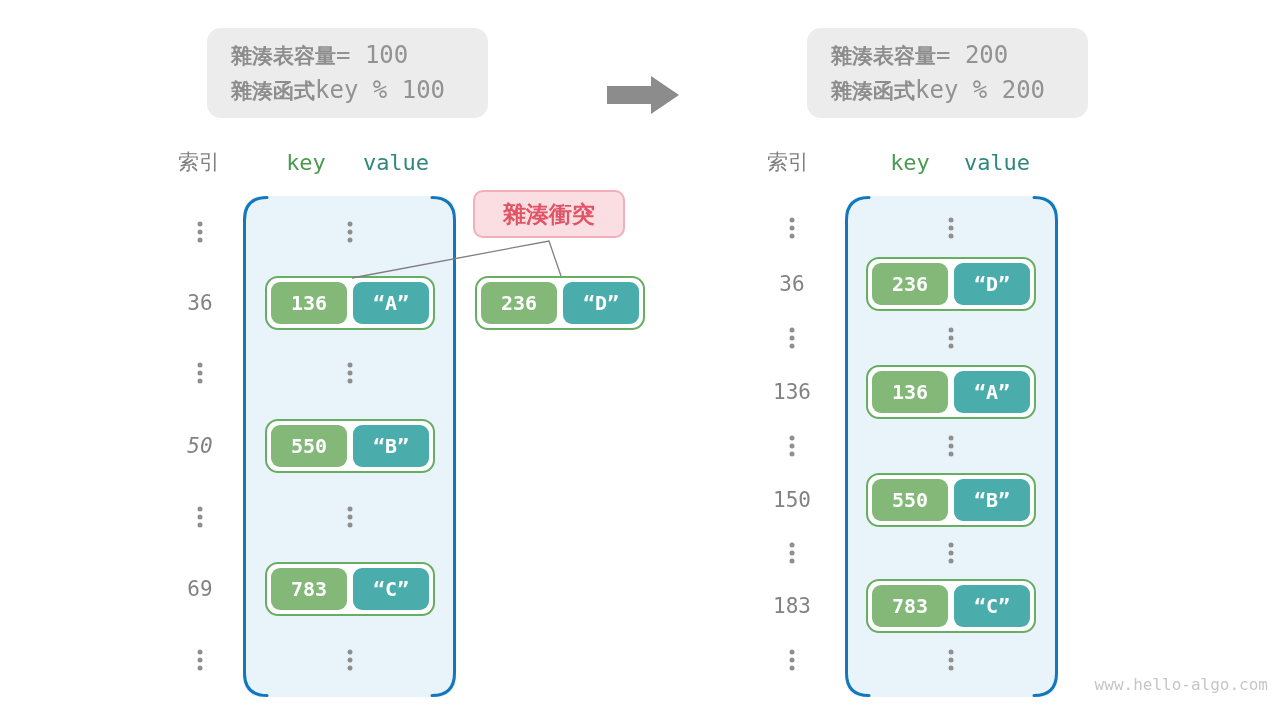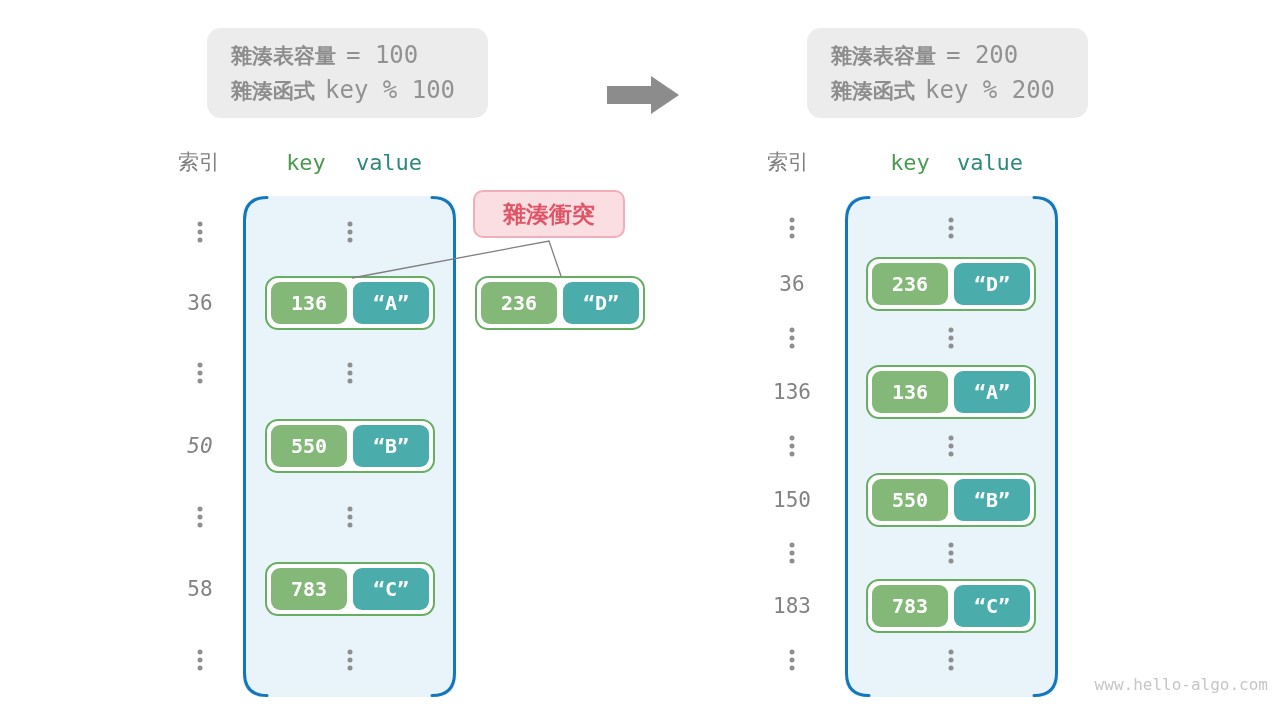--- a/index.html
+++ b/index.html
@@ -7,36 +7,36 @@
     position:relative;width:1280px;height:720px;background:#ffffff;overflow:hidden;
     font-family:"Liberation Sans","DejaVu Sans",sans-serif;
   }
   .mono{font-family:"DejaVu Sans Mono","Liberation Mono",monospace;}
 
   
   .info-box{
     position:absolute;width:281px;height:90px;background:#ececec;border-radius:14px;
     display:flex;flex-direction:column;justify-content:center;gap:6px;padding-left:24px;box-sizing:border-box;
   }
-  .info-line{display:flex;align-items:baseline;gap:10px;white-space:nowrap;}
+  .info-line{display:flex;align-items:baseline;white-space:nowrap;}
   .info-label{font-weight:bold;font-size:21px;color:#8d8d8d;}
   .info-code{font-family:"DejaVu Sans Mono","Liberation Mono",monospace;font-size:24px;color:#929292;}
 
   
   .transition-title{
     position:absolute;left:640px;top:47px;transform:translate(-50%,-50%);
     font-weight:bold;font-size:23px;color:#1c1c1c;white-space:nowrap;
   }
   .arrow-wrap{position:absolute;left:607px;top:76px;}
 
   
   .hdr{position:absolute;transform:translate(-50%,-50%);white-space:nowrap;}
   .hdr-index{font-size:21px;color:#7f7f7f;}
   .hdr-key{font-family:"DejaVu Sans Mono","Liberation Mono",monospace;font-size:22px;color:#4a9b50;}
-  .hdr-value{font-family:"DejaVu Sans Mono","Liberation Mono",monospace;font-size:22px;color:#2e897c;}
+  .hdr-value{font-family:"DejaVu Sans Mono","Liberation Mono",monospace;font-size:22px;color:#2e897c;margin-left:7px;}
 
   
   .table-container{
     position:absolute;width:213px;height:501px;background:#e8f3fa;border-radius:18px;
   }
   .table-container svg{position:absolute;left:0;top:0;}
 
   
   .row-index{
     position:absolute;transform:translate(-50%,-50%);
@@ -168,21 +168,21 @@
       <i></i>
       <i></i>
       <i></i>
     </div>
   <div class="dots" style="left:350px;top:517px;">
       <i></i>
       <i></i>
       <i></i>
     </div>
 
-  <div class="row-index" style="left:200px;top:589px;">58</div>
+  <div class="row-index" style="left:200px;top:589px;">69</div>
   <div class="pair" style="left:350px;top:589px;">
     <div class="cell key">783</div>
     <div class="cell value">“C”</div>
   </div>
 
   <div class="dots" style="left:200px;top:660px;">
       <i></i>
       <i></i>
       <i></i>
     </div>

